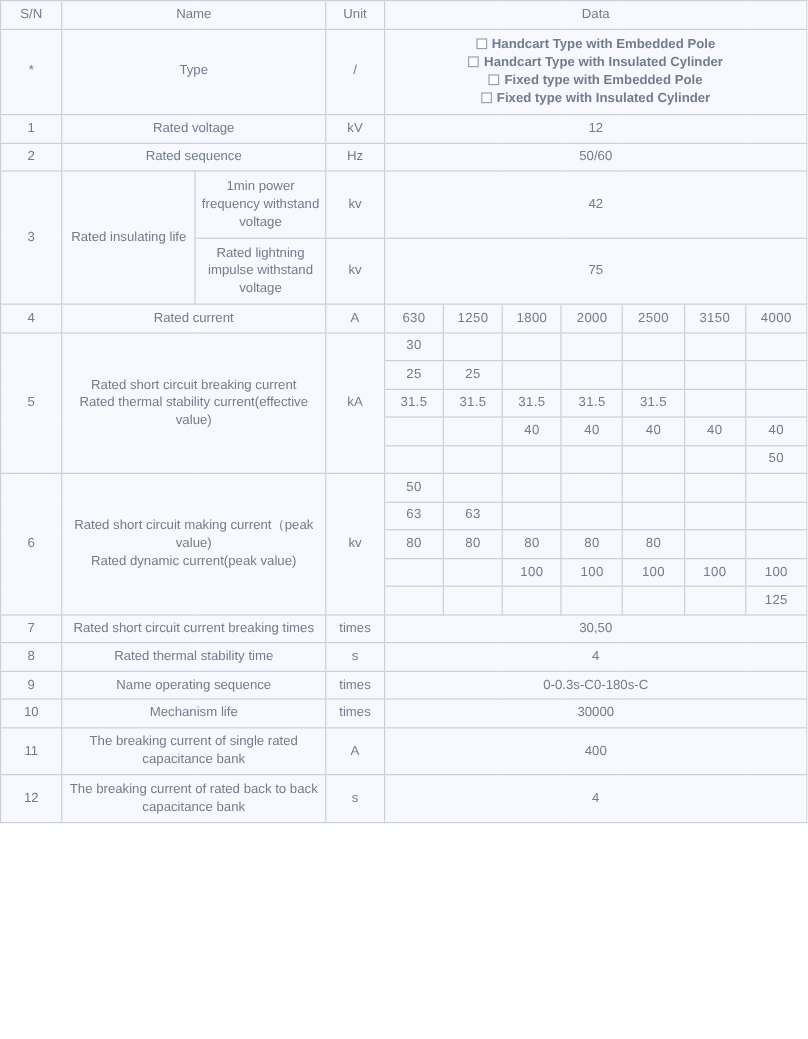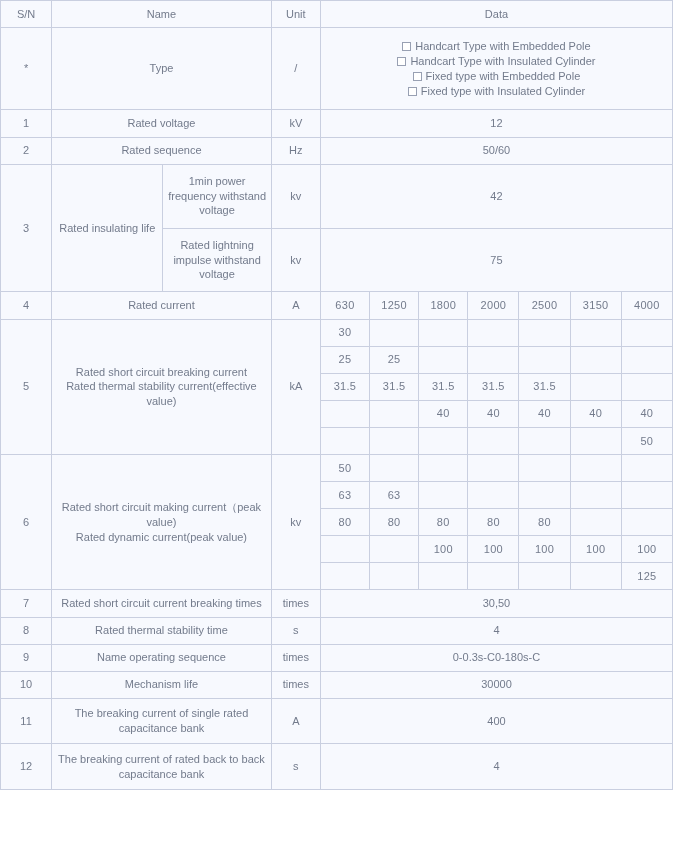--- a/index.html
+++ b/index.html
@@ -11,21 +11,21 @@
     width: 673px;
     height: 866px;
     font-family: "Liberation Sans", sans-serif;
     color: #6b7280;
     font-size: 11px;
     overflow: hidden;
   }
   #spec-table {
     border-collapse: collapse;
     width: 673px;
-    height: 790px;
+    height: 686px;
     table-layout: fixed;
     padding-left: 48px;
   }
   #spec-table td, #spec-table th {
     border: 1px solid #c9cfe0;
     text-align: center;
     vertical-align: middle;
     font-weight: normal;
     color: #737b8c;
     padding: 3px 2px;
@@ -49,20 +49,21 @@
     background: #f2f5fc;
   }
   .opt-list {
     text-align: center;
     line-height: 1.55;
     padding: 6px 4px;
   }
   .opt {
     display: block;
     white-space: nowrap;
+    font-weight: bold;
   }
   .chk {
     display: inline-block;
     width: 7px;
     height: 7px;
     border: 1px solid #98a0b3;
     margin-right: 4px;
     vertical-align: -1px;
     background: #ffffff;
   }

